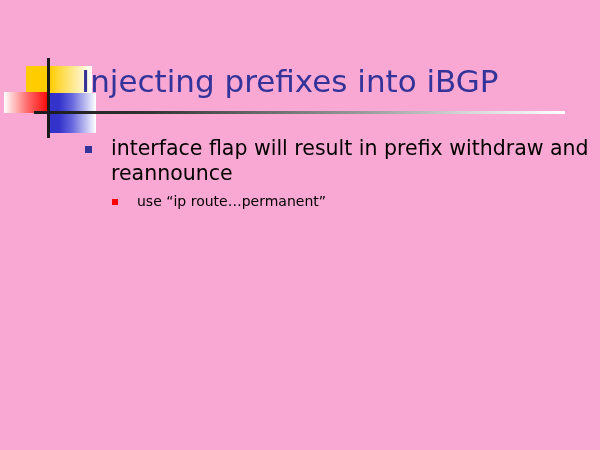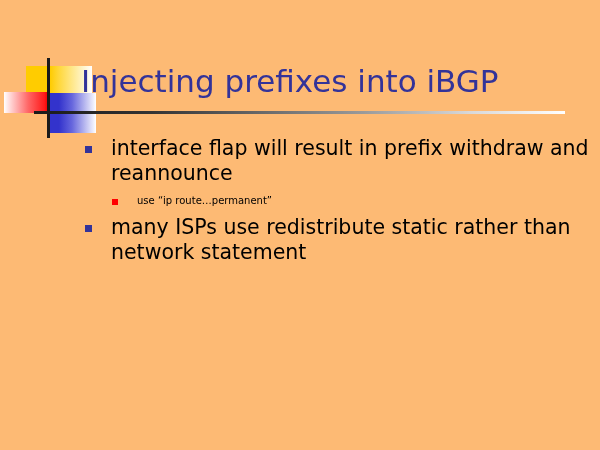--- a/index.html
+++ b/index.html
@@ -13,21 +13,21 @@
     overflow: hidden;
     font-family: "DejaVu Sans", sans-serif;
     position: relative;
   }
 
   .slide {
     position: absolute;
     left: 0; top: 0;
     width: 600px;
     height: 450px;
-    background: #fdba74;
+    background: #f9a8d4;
   }
 
   
   .logo-mark {
     position: absolute;
     left: 0;
     top: 55px;
     width: 110px;
     height: 85px;
   }
@@ -126,21 +126,21 @@
     width: 7px;
     height: 7px;
     background: #333399;
   }
 
   .lvl2 {
     position: relative;
     padding-left: 137px;
     padding-right: 8px;
     color: #000000;
-    font-size: 10px;
+    font-size: 14px;
     line-height: 20px;
     margin-top: 5px;
     margin-bottom: 4px;
   }
   .lvl2 .marker {
     position: absolute;
     left: 112px;
     top: 8px;
     width: 6px;
     height: 6px;
@@ -173,20 +173,16 @@
     <div class="lvl1">
       <span class="marker"></span>
       <span class="bullet-text">interface flap will result in prefix withdraw and reannounce</span>
     </div>
 
     <div class="lvl2">
       <span class="marker"></span>
       <span class="bullet-text">use “ip route…permanent”</span>
     </div>
 
-    <div class="lvl1">
-      <span class="marker"></span>
-      <span class="bullet-text">many ISPs use redistribute static rather than network statement</span>
-    </div>
 
 
   </div>
 </div>
 
 </body></html>

